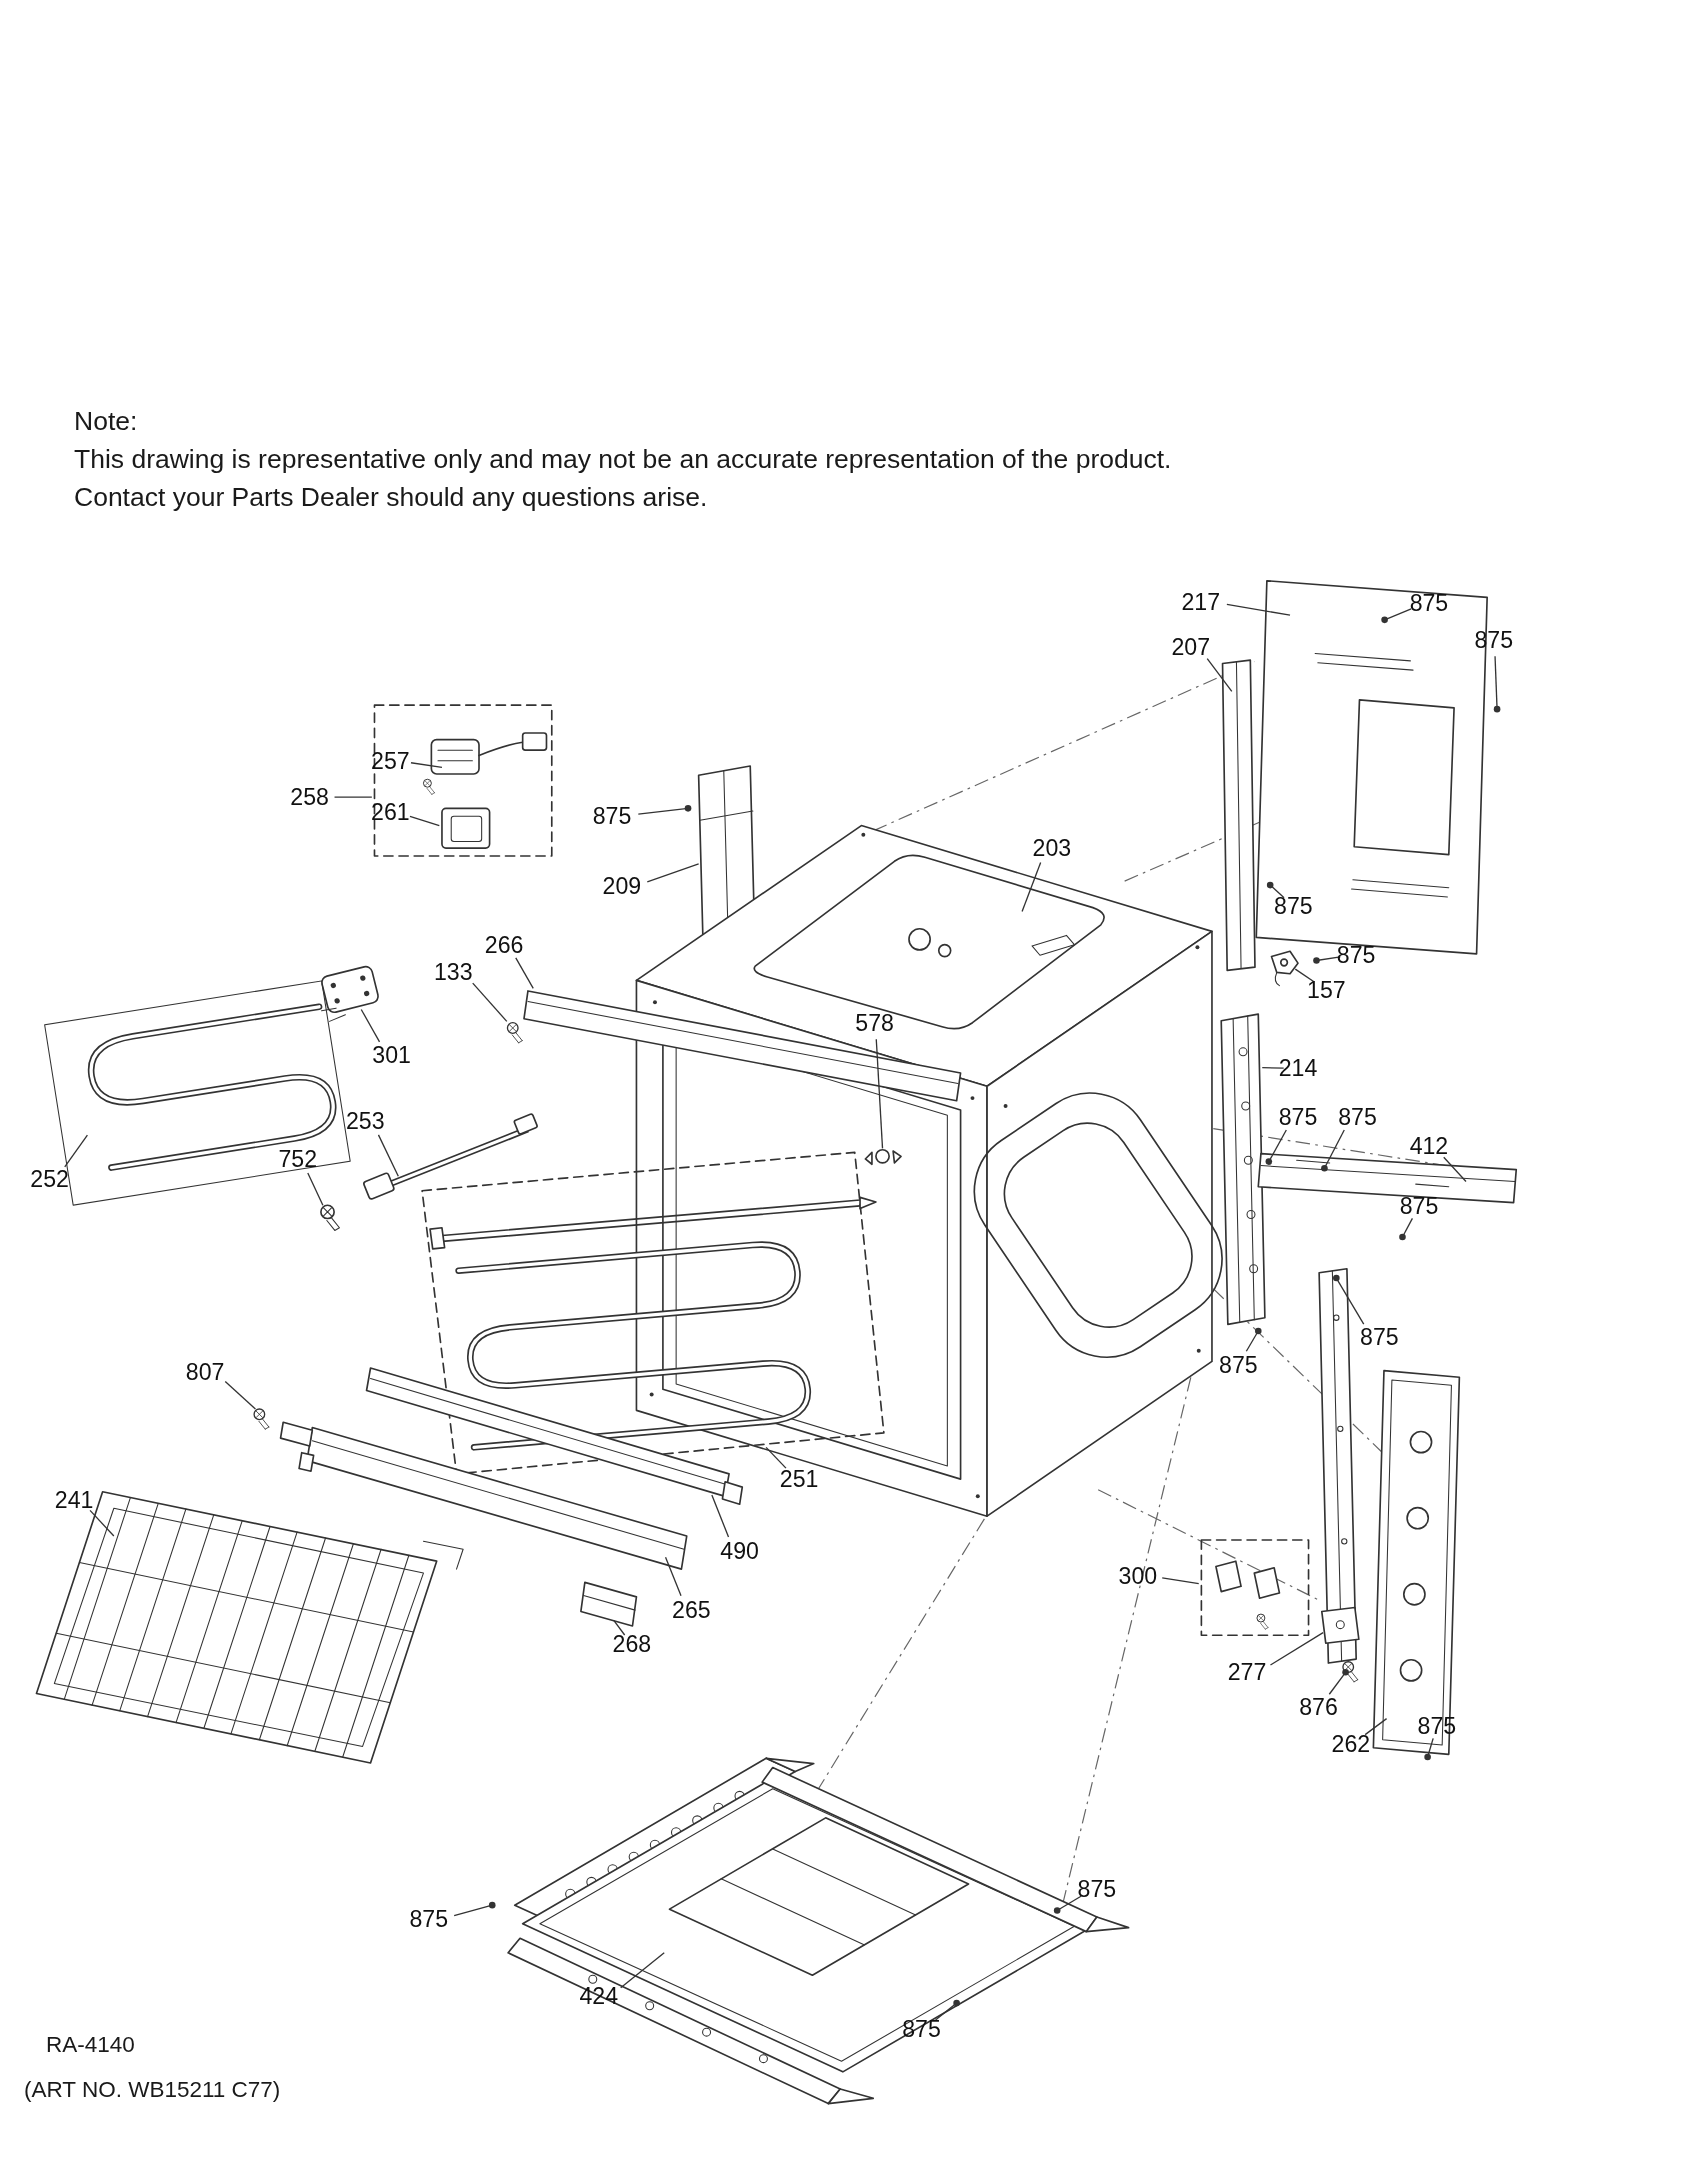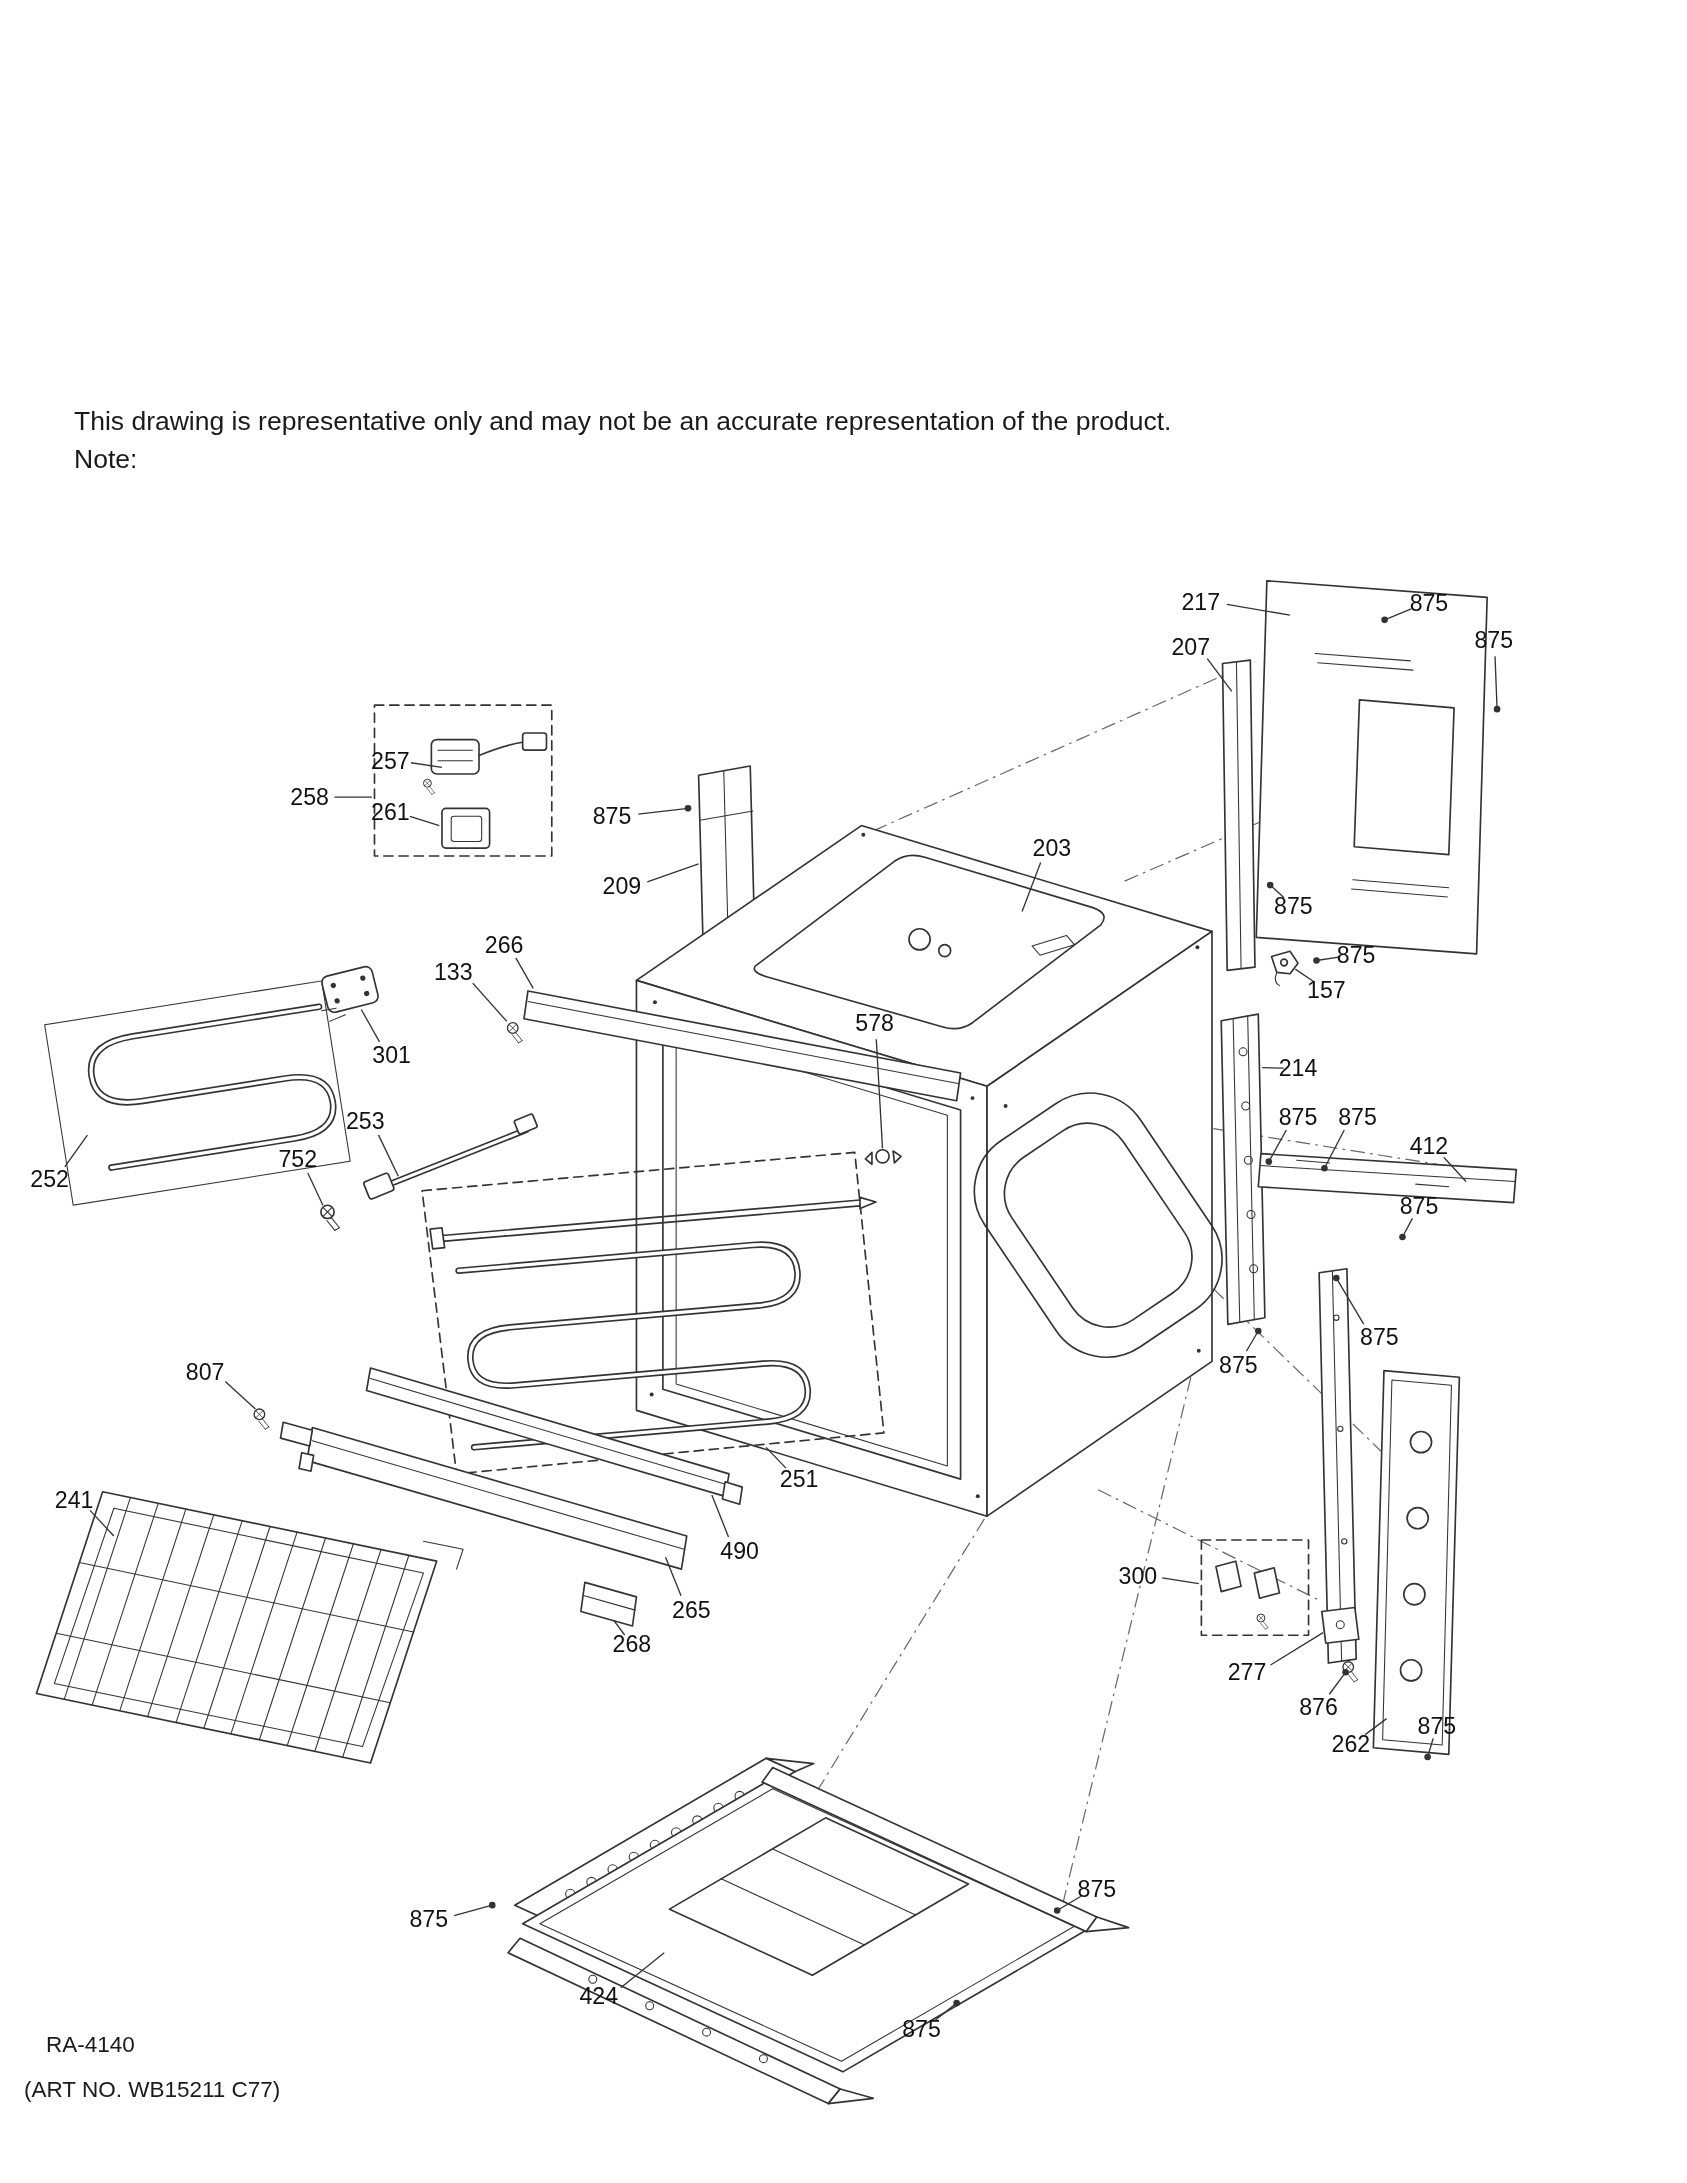--- a/index.html
+++ b/index.html
@@ -20,22 +20,23 @@
   .dot{fill:#333;}
   .rvt{fill:#333;}
   .part-label{font-family:"Liberation Sans",sans-serif;font-size:35px;fill:#111;text-anchor:middle;}
 </style>
 </head>
 <body>
 
 <div class="page">
 
   <div class="note">
+    <div>Note:</div>
     <div>This drawing is representative only and may not be an accurate representation of the product.</div>
-    <div>Note:</div>
+    <div>Contact your Parts Dealer should any questions arise.</div>
   </div>
 
   <div class="footer-ra">RA-4140</div>
   <div class="footer-art">(ART NO. WB15211 C77)</div>
 
   <svg class="diagram" viewBox="0 0 2550 3300">
     <defs>
       <symbol id="screw" overflow="visible">
         <circle class="fw" r="10"></circle>
         <path class="ln thin" d="M-6,-6 L6,6 M-6,6 L6,-6"></path>

